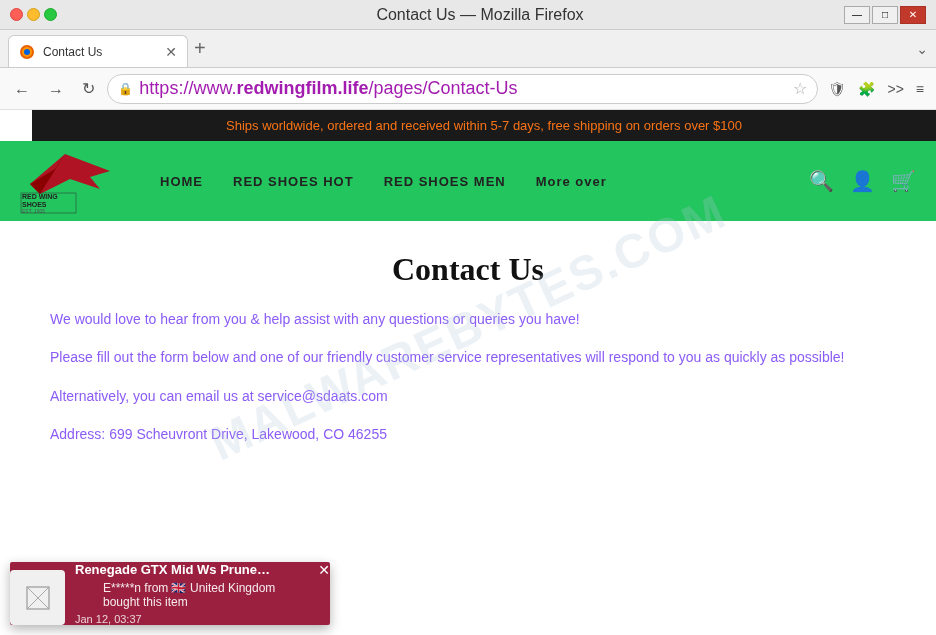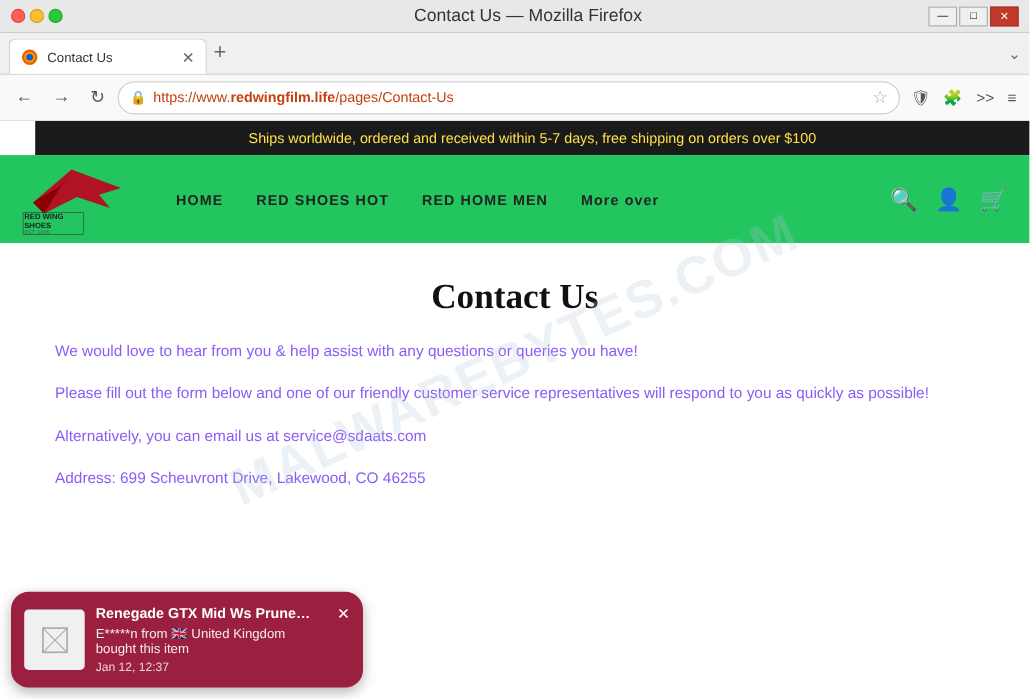--- a/index.html
+++ b/index.html
@@ -65,30 +65,30 @@
       background: #fff;
       border: 1px solid #ccc;
       border-radius: 20px;
       height: 30px;
       display: flex;
       align-items: center;
       padding: 0 10px;
       gap: 6px;
     }
     .lock-icon { font-size: 12px; color: #555; }
-    .address-text { font-size: 13px; color: #c2410c; flex: 1; }
+    .address-text { font-size: 18px; color: #a21caf; flex: 1; }
     .address-text .bold { font-weight: bold; }
     .star-btn { background: none; border: none; font-size: 16px; color: #aaa; cursor: pointer; }
     .toolbar-icons { display: flex; align-items: center; gap: 4px; }
     .toolbar-icon-btn { background: none; border: none; font-size: 14px; color: #555; cursor: pointer; padding: 4px; }
 
     
     .promo-banner {
       background: #1a1a1a;
-      color: #fde047;
+      color: #f97316;
       text-align: center;
       padding: 8px;
       font-size: 13px;
       margin-left: 32px;
     }
 
     
     .site-header {
       background: #22c55e;
       height: 80px;
@@ -124,43 +124,43 @@
       margin-bottom: 16px;
     }
 
     
     .notification-popup {
       position: fixed;
       bottom: 10px;
       left: 10px;
       background: #9b2040;
       color: #fff;
-      border-radius: 16px;
-      padding: 12px;
+      border-radius: 2px;
+      padding: 0;
       width: 320px;
       display: flex;
-      align-items: center;
+      align-items: flex-end;
       gap: 10px;
       z-index: 1000;
       box-shadow: 0 4px 12px rgba(0,0,0,0.3);
     }
     .notif-image {
       width: 55px;
       height: 55px;
       background: #f0f0f0;
       border-radius: 4px;
       display: flex;
       align-items: center;
       justify-content: center;
       flex-shrink: 0;
     }
     .notif-image svg { color: #aaa; }
     .notif-content { flex: 1; }
     .notif-title { font-size: 13px; font-weight: bold; margin-bottom: 4px; }
-    .notif-detail { font-size: 12px; opacity: 0.9; margin-bottom: 4px; }
+    .notif-detail { font-size: 12px; opacity: 0.9; margin-bottom: 4px; margin-left: 28px; }
     .notif-time { font-size: 11px; opacity: 0.8; }
     .notif-close {
       background: none;
       border: none;
       color: #fff;
       font-size: 14px;
       cursor: pointer;
       align-self: flex-start;
     }
 
@@ -254,21 +254,21 @@
         <text x="2" y="58" font-size="7" font-weight="bold" fill="#222">SHOES</text>
         <text x="2" y="64" font-size="5" fill="#555">EST. 1905</text>
 
         <rect x="1" y="44" width="55" height="20" fill="none" stroke="#333" stroke-width="0.5"></rect>
       </svg>
     </div>
 
     <nav class="nav-menu">
       <a class="nav-item">HOME</a>
       <a class="nav-item">RED SHOES HOT</a>
-      <a class="nav-item">RED HOME MEN</a>
+      <a class="nav-item">RED SHOES MEN</a>
       <a class="nav-item">More over</a>
     </nav>
 
     <div class="nav-icons">
       <button class="nav-icon-btn">🔍</button>
       <button class="nav-icon-btn">👤</button>
       <button class="nav-icon-btn">🛒</button>
     </div>
   </div>
 
@@ -290,16 +290,16 @@
   <div class="notif-image">
     <svg width="30" height="30" viewBox="0 0 30 30">
       <rect x="4" y="4" width="22" height="22" fill="none" stroke="#aaa" stroke-width="1.5"></rect>
       <line x1="4" y1="4" x2="26" y2="26" stroke="#aaa" stroke-width="1"></line>
       <line x1="26" y1="4" x2="4" y2="26" stroke="#aaa" stroke-width="1"></line>
     </svg>
   </div>
   <div class="notif-content">
     <div class="notif-title">Renegade GTX Mid Ws Prune…</div>
     <div class="notif-detail">E*****n from 🇬🇧 United Kingdom bought this item</div>
-    <div class="notif-time">Jan 12, 12:37</div>
+    <div class="notif-time">Jan 12, 03:37</div>
   </div>
   <button class="notif-close">✕</button>
 </div>
 
 </body></html>

